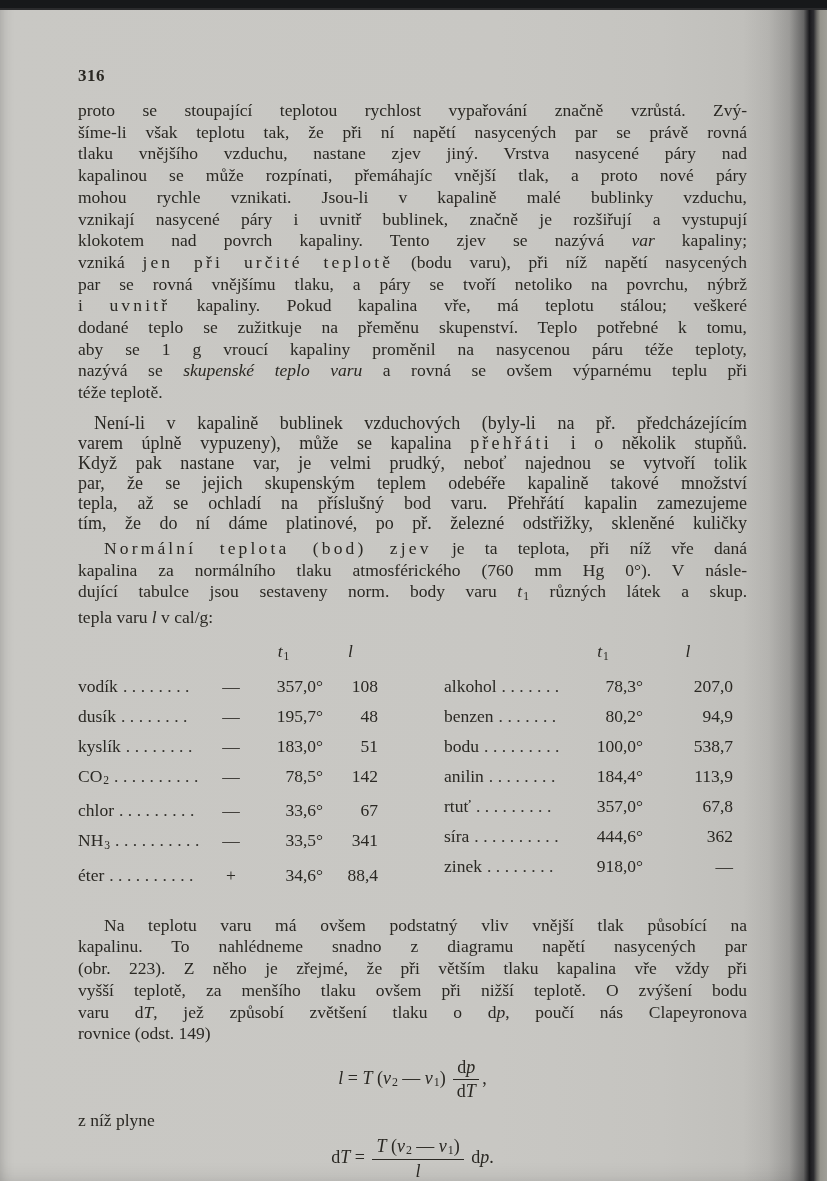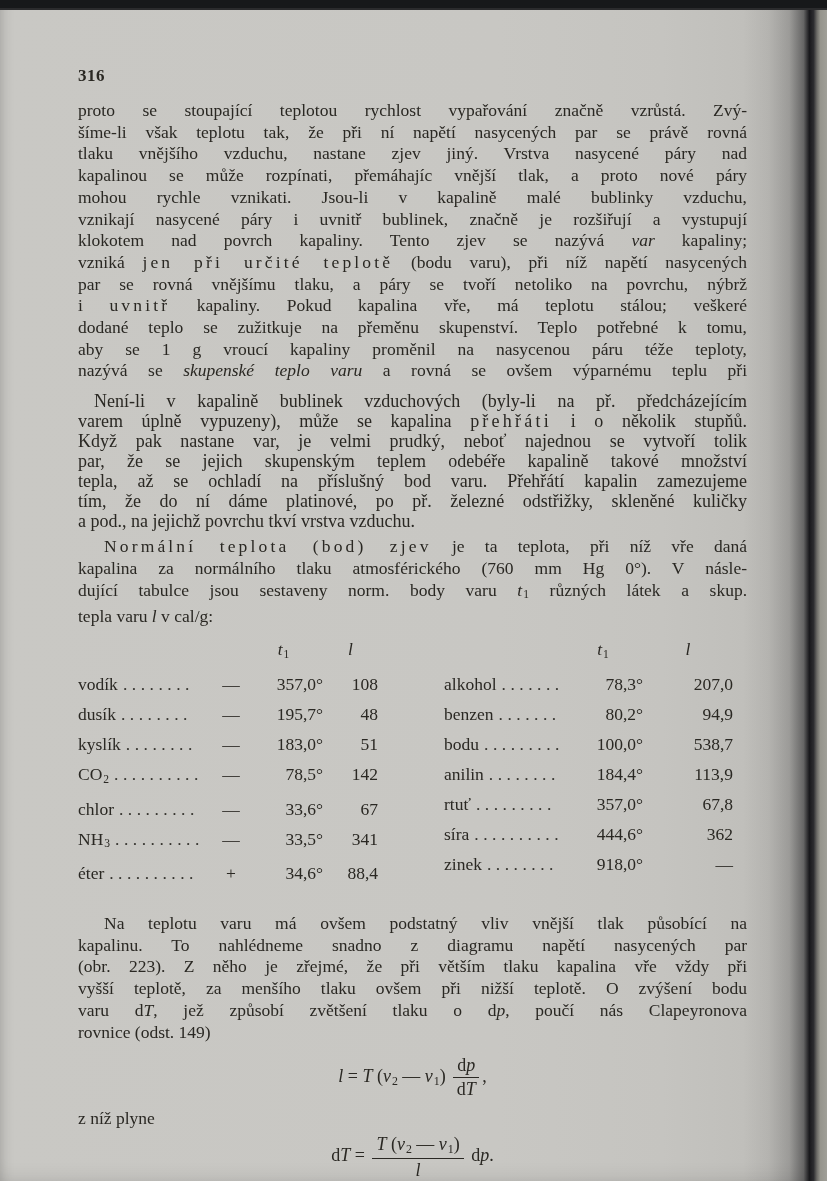--- a/index.html
+++ b/index.html
@@ -94,30 +94,30 @@
         <div class="line"><span>kapalinou se může rozpínati, přemáhajíc vnější tlak, a proto nové páry</span></div>
         <div class="line"><span>mohou rychle vznikati. Jsou-li v kapalině malé bublinky vzduchu,</span></div>
         <div class="line"><span>vznikají nasycené páry i uvnitř bublinek, značně je rozšiřují a vystupují</span></div>
         <div class="line"><span>klokotem nad povrch kapaliny. Tento zjev se nazývá </span><span class="st-i">var</span><span> kapaliny;</span></div>
         <div class="line"><span>vzniká </span><span class="st-sp">jen při určité teplotě</span><span> (bodu varu), při níž napětí nasycených</span></div>
         <div class="line"><span>par se rovná vnějšímu tlaku, a páry se tvoří netoliko na povrchu, nýbrž</span></div>
         <div class="line"><span>i </span><span class="st-sp">uvnitř</span><span> kapaliny. Pokud kapalina vře, má teplotu stálou; veškeré</span></div>
         <div class="line"><span>dodané teplo se zužitkuje na přeměnu skupenství. Teplo potřebné k tomu,</span></div>
         <div class="line"><span>aby se 1 g vroucí kapaliny proměnil na nasycenou páru téže teploty,</span></div>
         <div class="line"><span>nazývá se </span><span class="st-i">skupenské teplo varu</span><span> a rovná se ovšem výparnému teplu při</span></div>
+        <div class="line endline"><span>téže teplotě.</span></div>
       </div>
 
     <div class="para small" id="para2">
         <div class="line indent"><span>Není-li v kapalině bublinek vzduchových (byly-li na př. předcházejícím</span></div>
         <div class="line"><span>varem úplně vypuzeny), může se kapalina </span><span class="st-sp">přehřáti</span><span> i o několik stupňů.</span></div>
         <div class="line"><span>Když pak nastane var, je velmi prudký, neboť najednou se vytvoří tolik</span></div>
         <div class="line"><span>par, že se jejich skupenským teplem odebéře kapalině takové množství</span></div>
         <div class="line"><span>tepla, až se ochladí na příslušný bod varu. Přehřátí kapalin zamezujeme</span></div>
         <div class="line"><span>tím, že do ní dáme platinové, po př. železné odstřižky, skleněné kuličky</span></div>
-        <div class="line endline"><span>a pod., na jejichž povrchu tkví vrstva vzduchu.</span></div>
       </div>
 
     <div class="para" id="para3">
         <div class="line indent"><span class="st-sp">Normální teplota (bod) zjev</span><span> je ta teplota, při níž vře daná</span></div>
         <div class="line"><span>kapalina za normálního tlaku atmosférického (760 mm Hg 0°). V násle-</span></div>
         <div class="line"><span>dující tabulce jsou sestaveny norm. body varu </span><span class="st-i">t</span><span class="st-sub">1</span><span> různých látek a skup.</span></div>
         <div class="line endline"><span>tepla varu </span><span class="st-i">l</span><span> v cal/g:</span></div>
       </div>
 
     <div class="tables">

